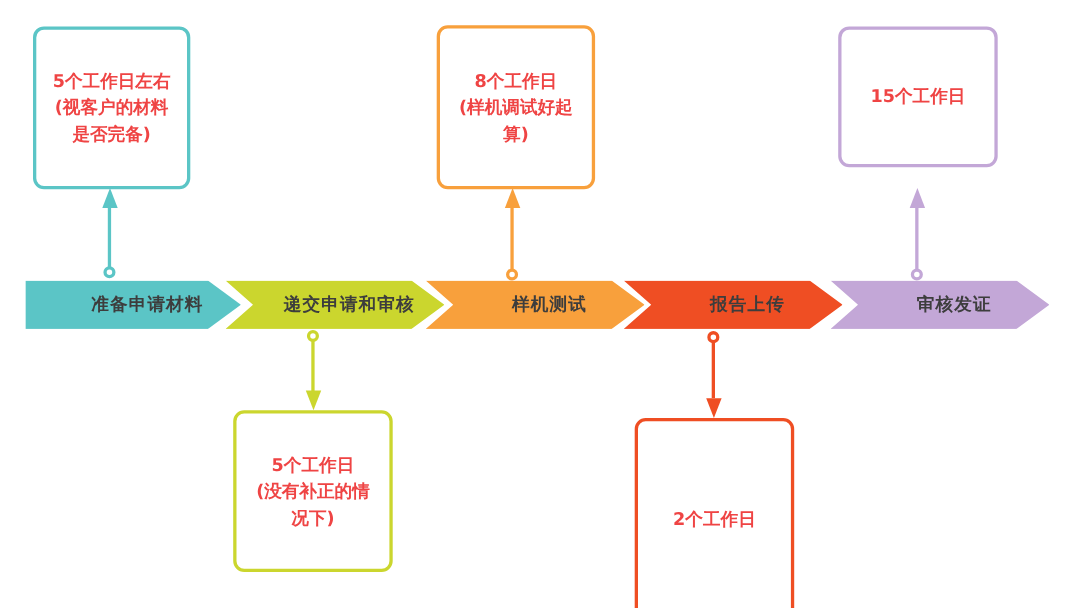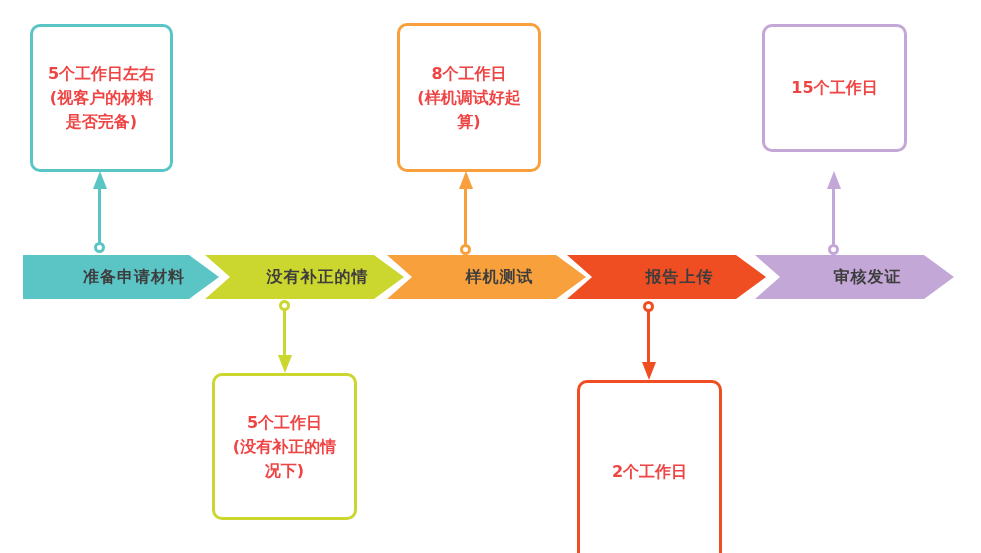--- a/index.html
+++ b/index.html
@@ -94,21 +94,21 @@
     <div class="arr-up" id="ar1"></div>
     <div class="note" id="bx1">
       <span>5个工作日左右
 (视客户的材料
 是否完备)</span>
     </div>
   </div>
 
   <div class="c2">
     <div class="chev chev-notch" id="ch2">
-      <span>没有补正的情</span>
+      <span>递交申请和审核</span>
     </div>
     <div class="ring" id="rg2"></div>
     <div class="vline" id="ln2"></div>
     <div class="arr-down" id="ar2"></div>
     <div class="note" id="bx2">
       <span>5个工作日
 (没有补正的情
 况下)</span>
     </div>
   </div>

